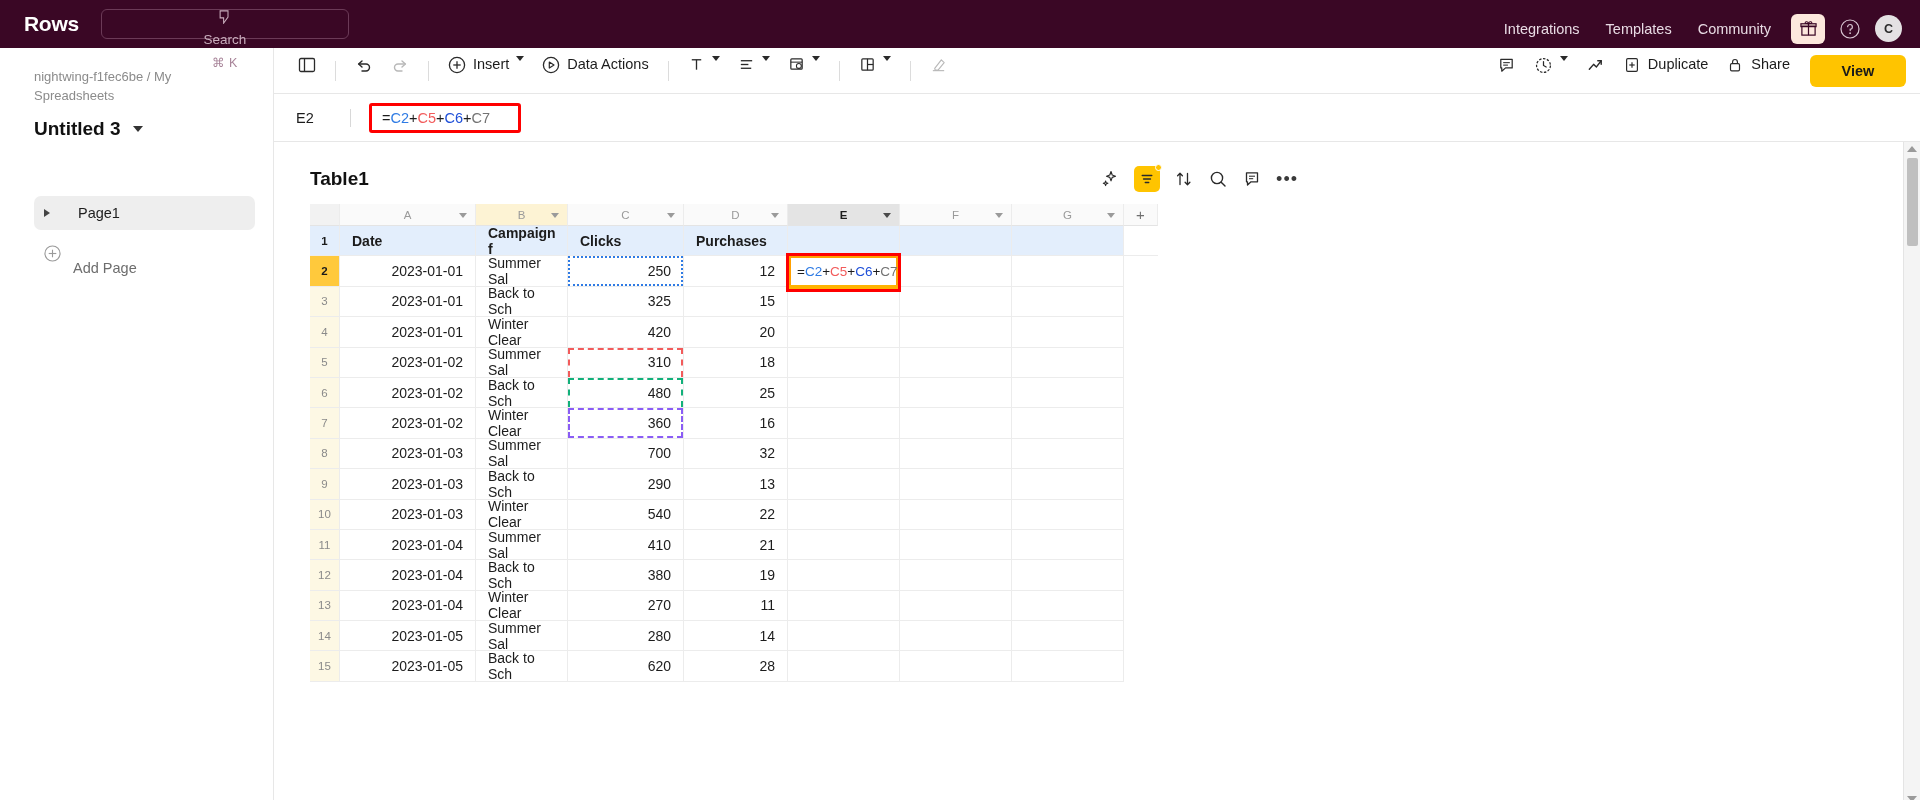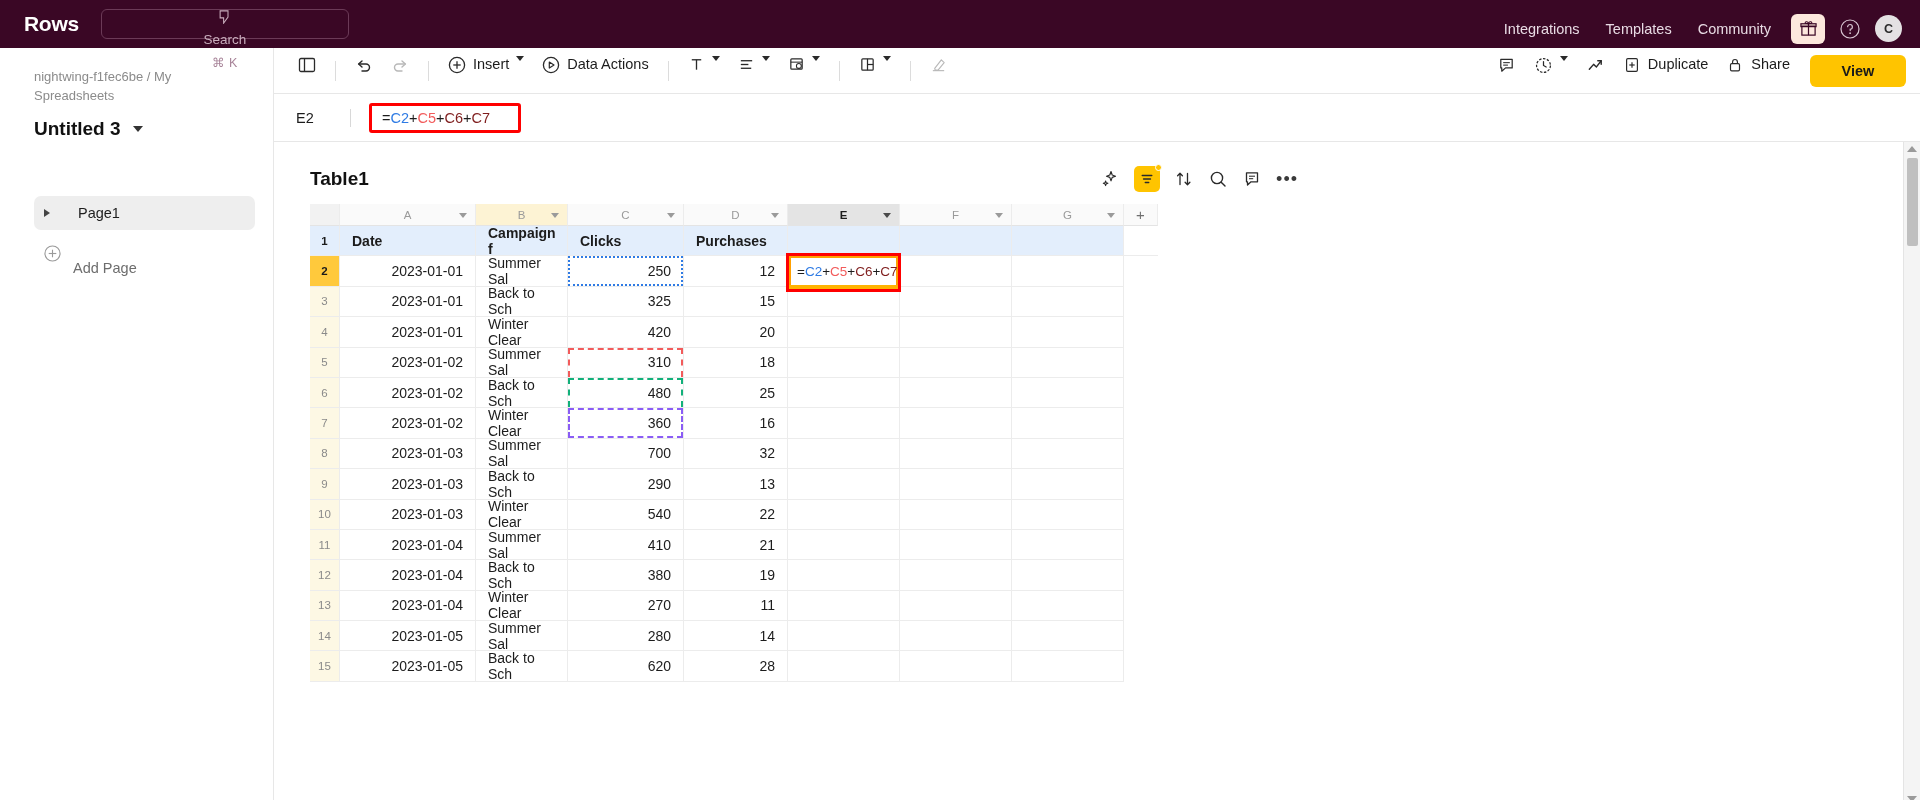--- a/index.html
+++ b/index.html
@@ -220,22 +220,22 @@
     background: #fff;
     display: flex;
     align-items: center;
     padding: 0 10px;
     font-family: "Liberation Sans", sans-serif;
     font-size: 14.5px;
   }
   .tok-plain { color: #1c1c1c; }
   .tok-blue   { color: #2f7be4; }
   .tok-red    { color: #f25b5b; }
-  .tok-green  { color: #7f1d1d; }
-  .tok-purple { color: #7f1d1d; }
+  .tok-green  { color: #1d4ed8; }
+  .tok-purple { color: #737373; }
 
   
   .sheetarea {
     flex: 1;
     display: flex;
     min-height: 0;
     background: #fff;
   }
   .sheetscroll {
     flex: 1;

